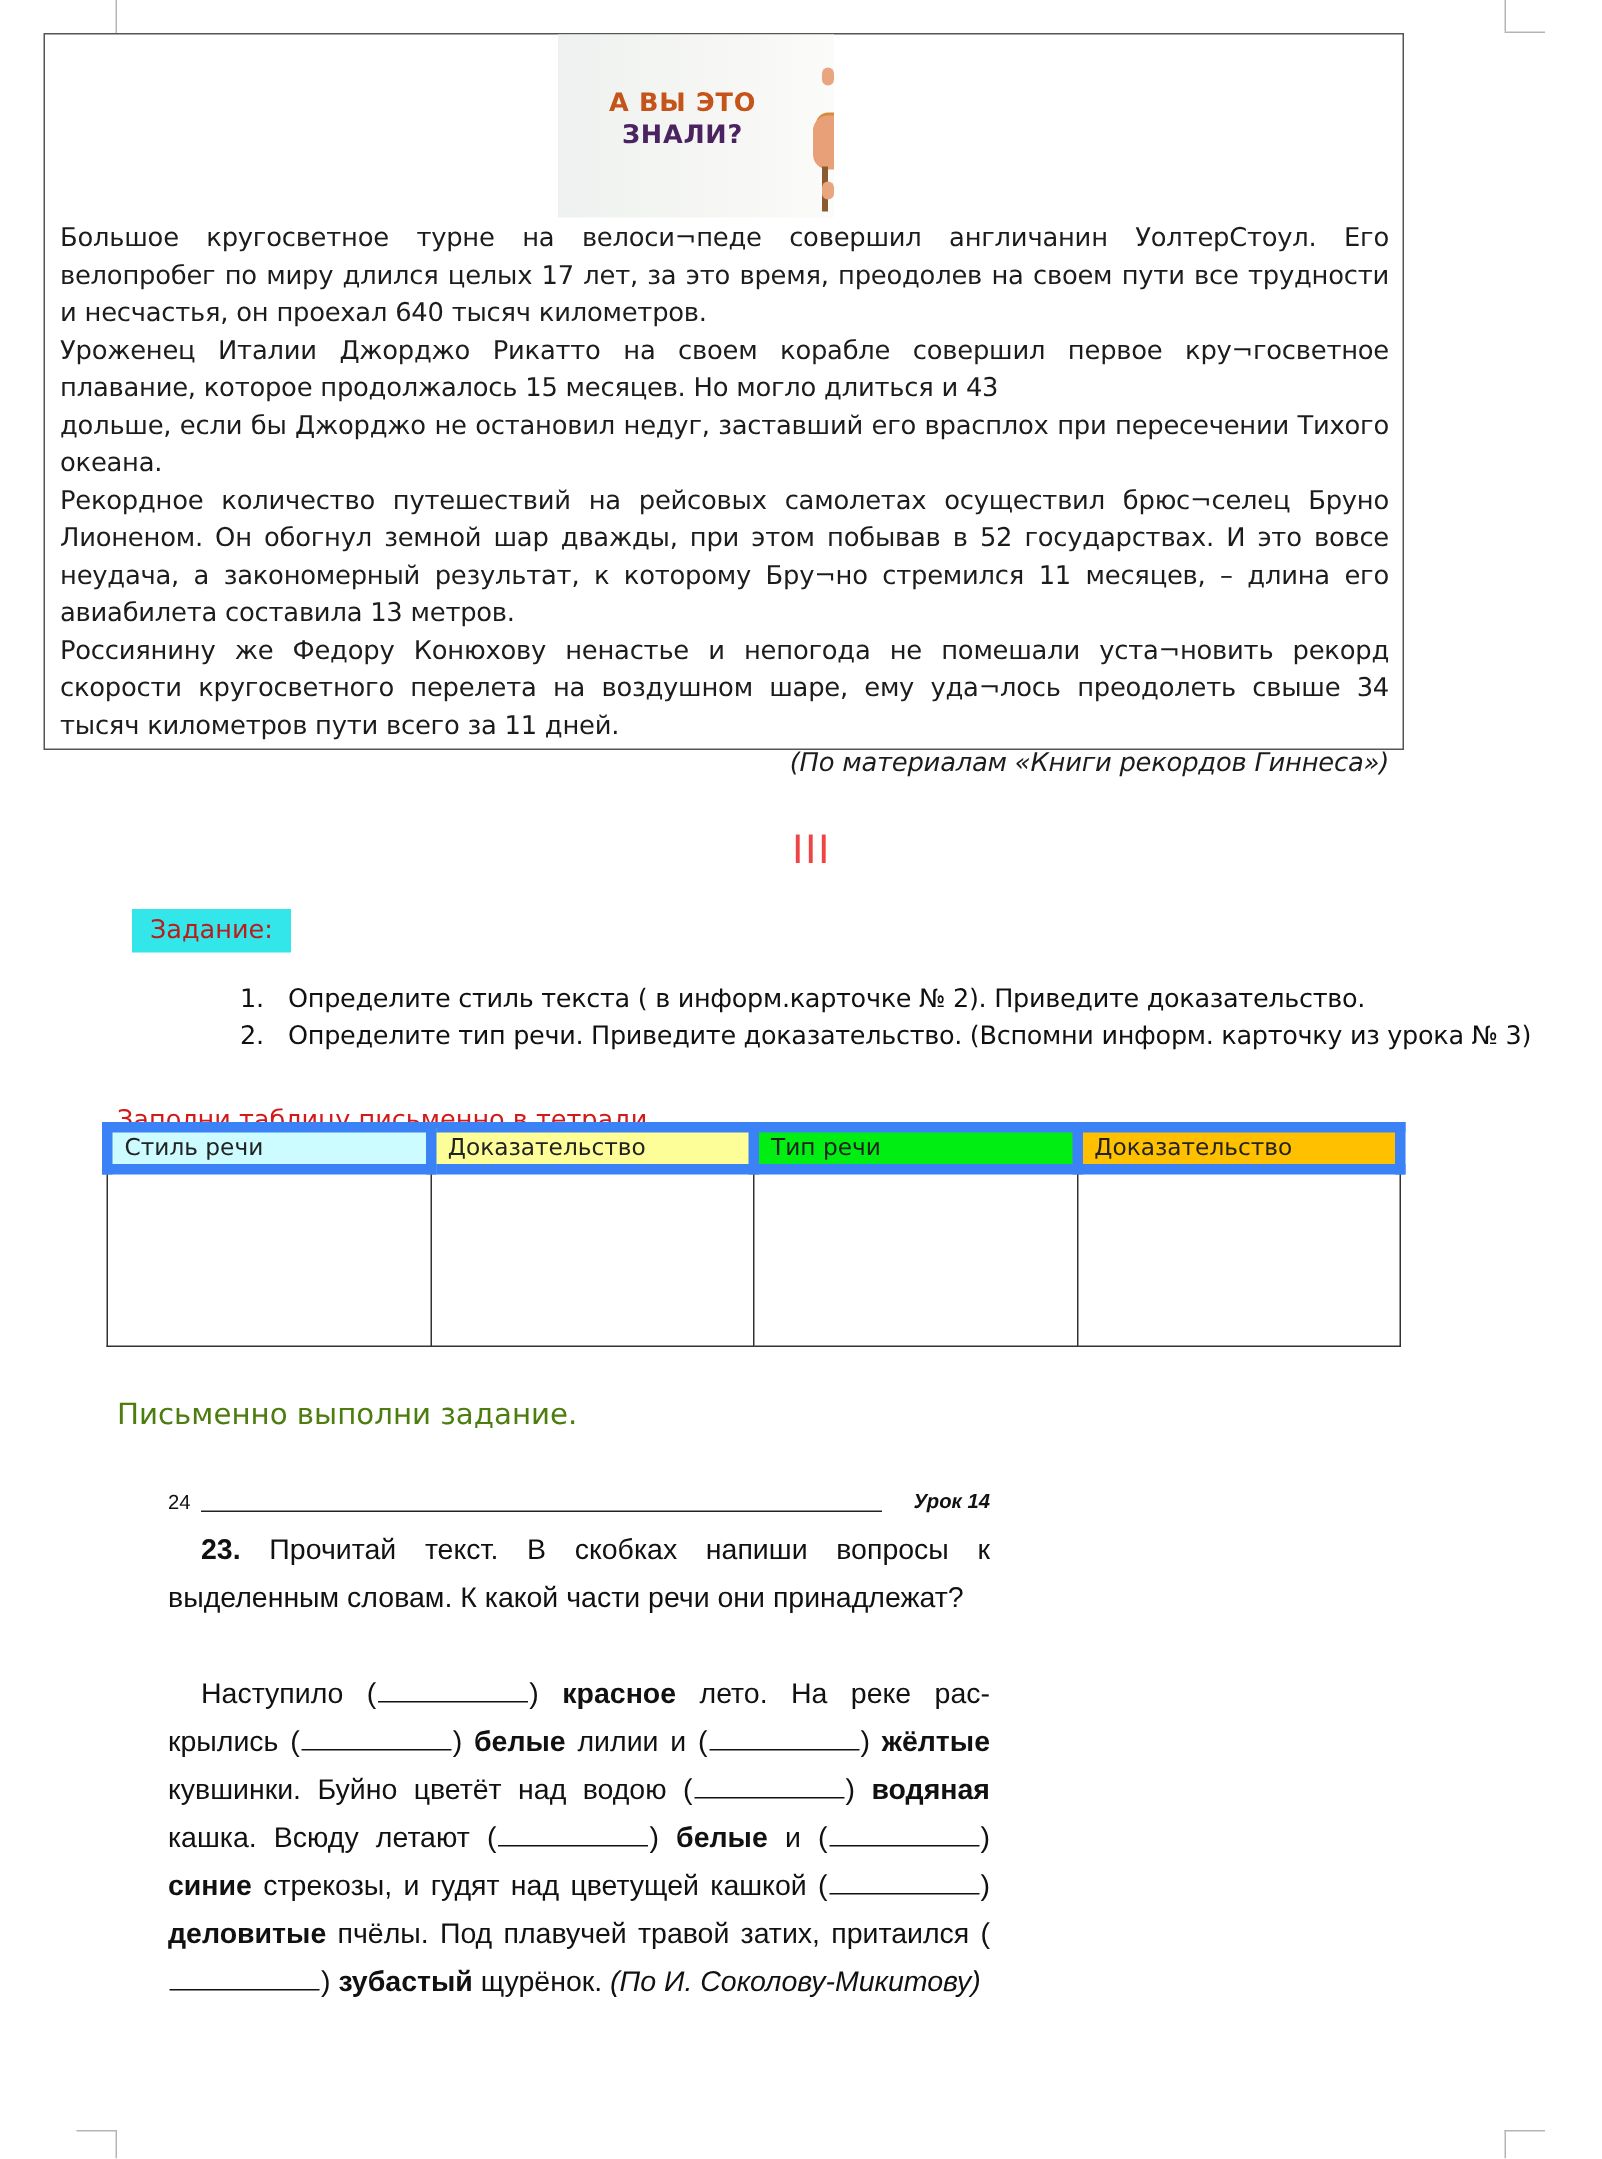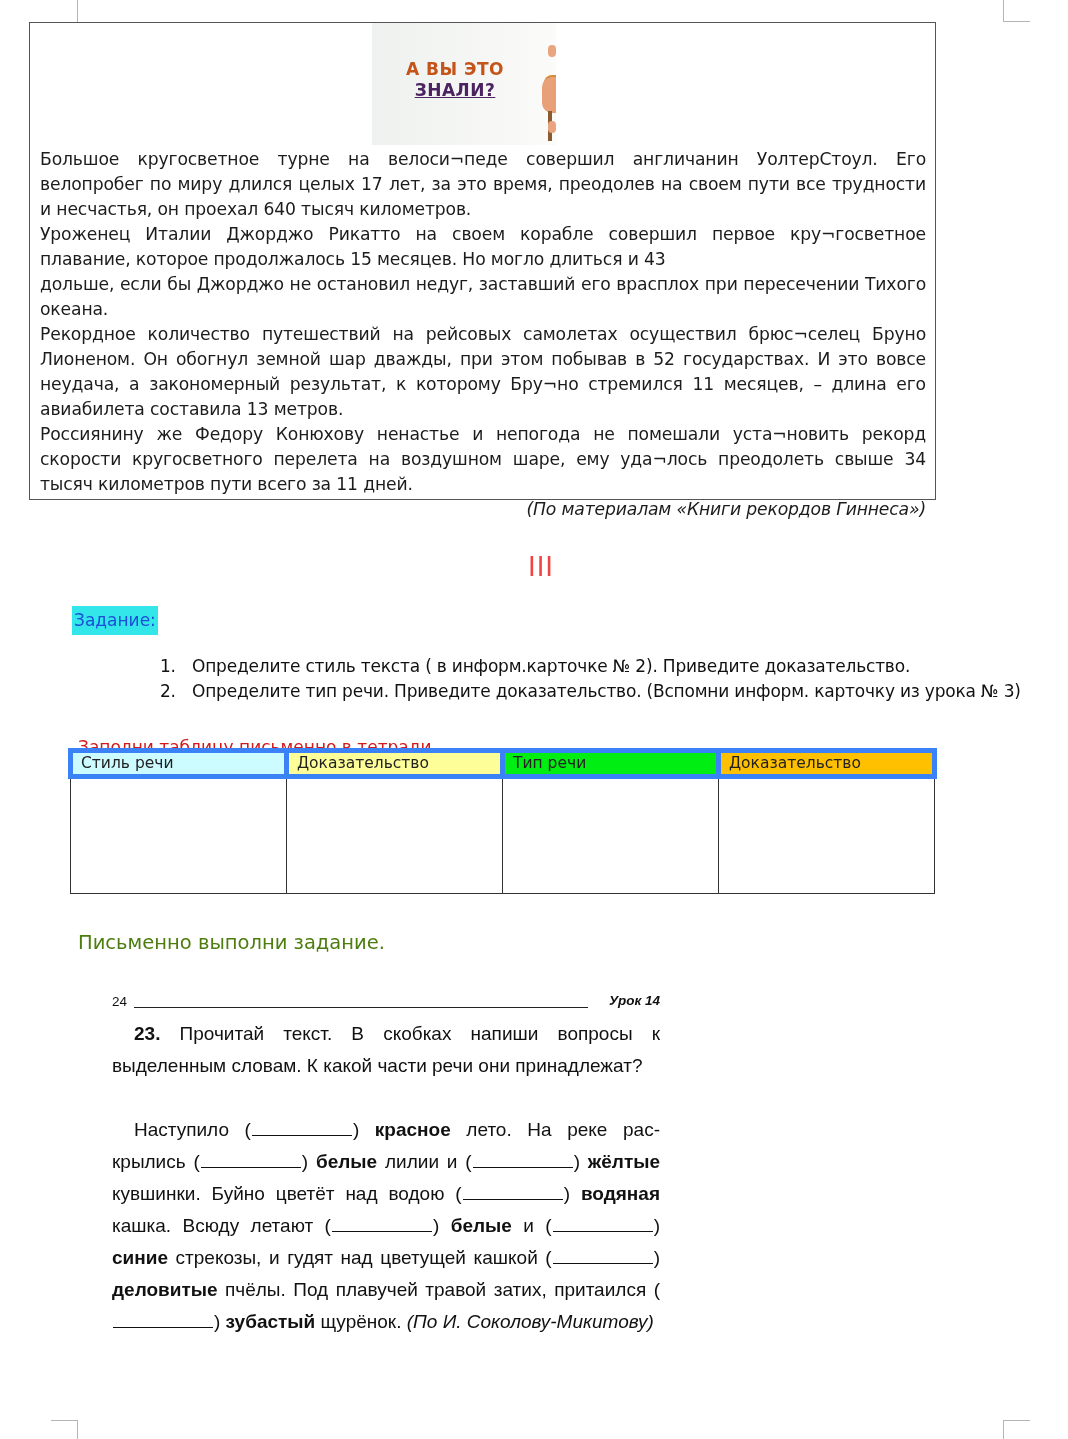--- a/index.html
+++ b/index.html
@@ -9,51 +9,51 @@
     
     .infobox { position:absolute; left:29px; top:22px; width:907px; height:478px;
                border:1px solid #555; box-sizing:border-box; }
     .banner { position:absolute; left:342px; top:0px; width:184px; height:122px;
               background:linear-gradient(90deg,#eef1ef 0%,#f6f7f5 60%,#fbfbfa 100%);
               overflow:hidden; }
     .banner-title { position:absolute; left:0; right:18px; top:36px; text-align:center;
               font-family:"DejaVu Sans", sans-serif; font-weight:bold; font-size:17px;
               line-height:21px; letter-spacing:0.5px; }
     .banner-title .l1 { color:#c4541a; display:block; }
-    .banner-title .l2 { color:#4b2361; display:block;text-decoration:underline; }
+    .banner-title .l2 { color:#4b2361; display:block; }
     .kid { position:absolute; right:0; top:0; width:18px; height:122px; }
     .kid .face { position:absolute; right:-6px; top:54px; width:20px; height:36px;
                  background:#e8a078; border-radius:10px 0 0 10px; }
     .kid .hair { position:absolute; right:-4px; top:52px; width:16px; height:10px;
                  background:#d68a3a; border-radius:8px 0 0 0; }
     .kid .hand1 { position:absolute; right:0; top:22px; width:8px; height:12px;
                   background:#e8a580; border-radius:4px; }
     .kid .hand2 { position:absolute; right:0; top:98px; width:8px; height:12px;
                   background:#e8a580; border-radius:4px; }
     .kid .braid { position:absolute; right:4px; top:88px; width:4px; height:30px;
                   background:#8a5a30; }
     .info-text { position:absolute; left:10px; right:9px; top:124px;
                  font-family:"DejaVu Sans", sans-serif; font-size:17.2px; line-height:25px;
                  text-align:justify; color:#1c1c1c; letter-spacing:-0.15px; }
     .info-text p { margin:0; }
     .info-source { text-align:right; font-style:italic; }
     .roman { position:absolute; left:528px; top:552px; font-size:26px; font-weight:normal;
              font-family:"DejaVu Sans", sans-serif; color:#ef4444; letter-spacing:1px; }
-    .task-label { position:absolute; left:72px; top:606px; height:29px; padding:0 2px;
-                  background:#33e6ea; font-size:17px; line-height:29px; color:#1d4ed8; }
+    .task-label { position:absolute; left:88px; top:606px; height:29px; padding:0 12px;
+                  background:#33e6ea; font-size:17px; line-height:29px; color:#b91c1c; }
     .task-list { position:absolute; left:112px; top:654px; font-size:17px; line-height:25px;
                  color:#111; letter-spacing:-0.2px;margin-left:48px; }
     .task-list .row { white-space:nowrap; }
     .task-list .num { display:inline-block; width:32px; }
     .red-note { position:absolute; left:78px; top:736px; font-size:17px; line-height:22px;
                 color:#d11a1a; }
     table.grid { position:absolute; left:68px; top:748px; width:869px; border-collapse:collapse;
                  font-size:15.5px; }
     table.grid th { height:21px; padding:0 0 0 8px; text-align:left; font-weight:normal;
-                    border:5px solid #3b82f6; line-height:21px; color:#222; }
+                    border:7px solid #3b82f6; line-height:21px; color:#222; }
     table.grid td { height:112px; border:1px solid #333; }
     .written { position:absolute; left:78px; top:930px; font-size:19.5px; line-height:26px;
                color:#4d7c0f; }
     .book { position:absolute; left:112px; top:990px; width:548px;
             font-family:"Liberation Sans", sans-serif; color:#111; }
     .book-head { position:relative; height:22px; font-size:13.5px; }
     .book-head .pg { position:absolute; left:0; top:4px; }
     .book-head .rule { position:absolute; left:22px; right:72px; top:17px; border-top:1px solid #222; }
     .book-head .lesson { position:absolute; right:0; top:3px; font-weight:bold; font-style:italic; }
     .ex { margin-top:6px; font-size:19px; line-height:32px; text-align:justify; text-indent:22px; }

